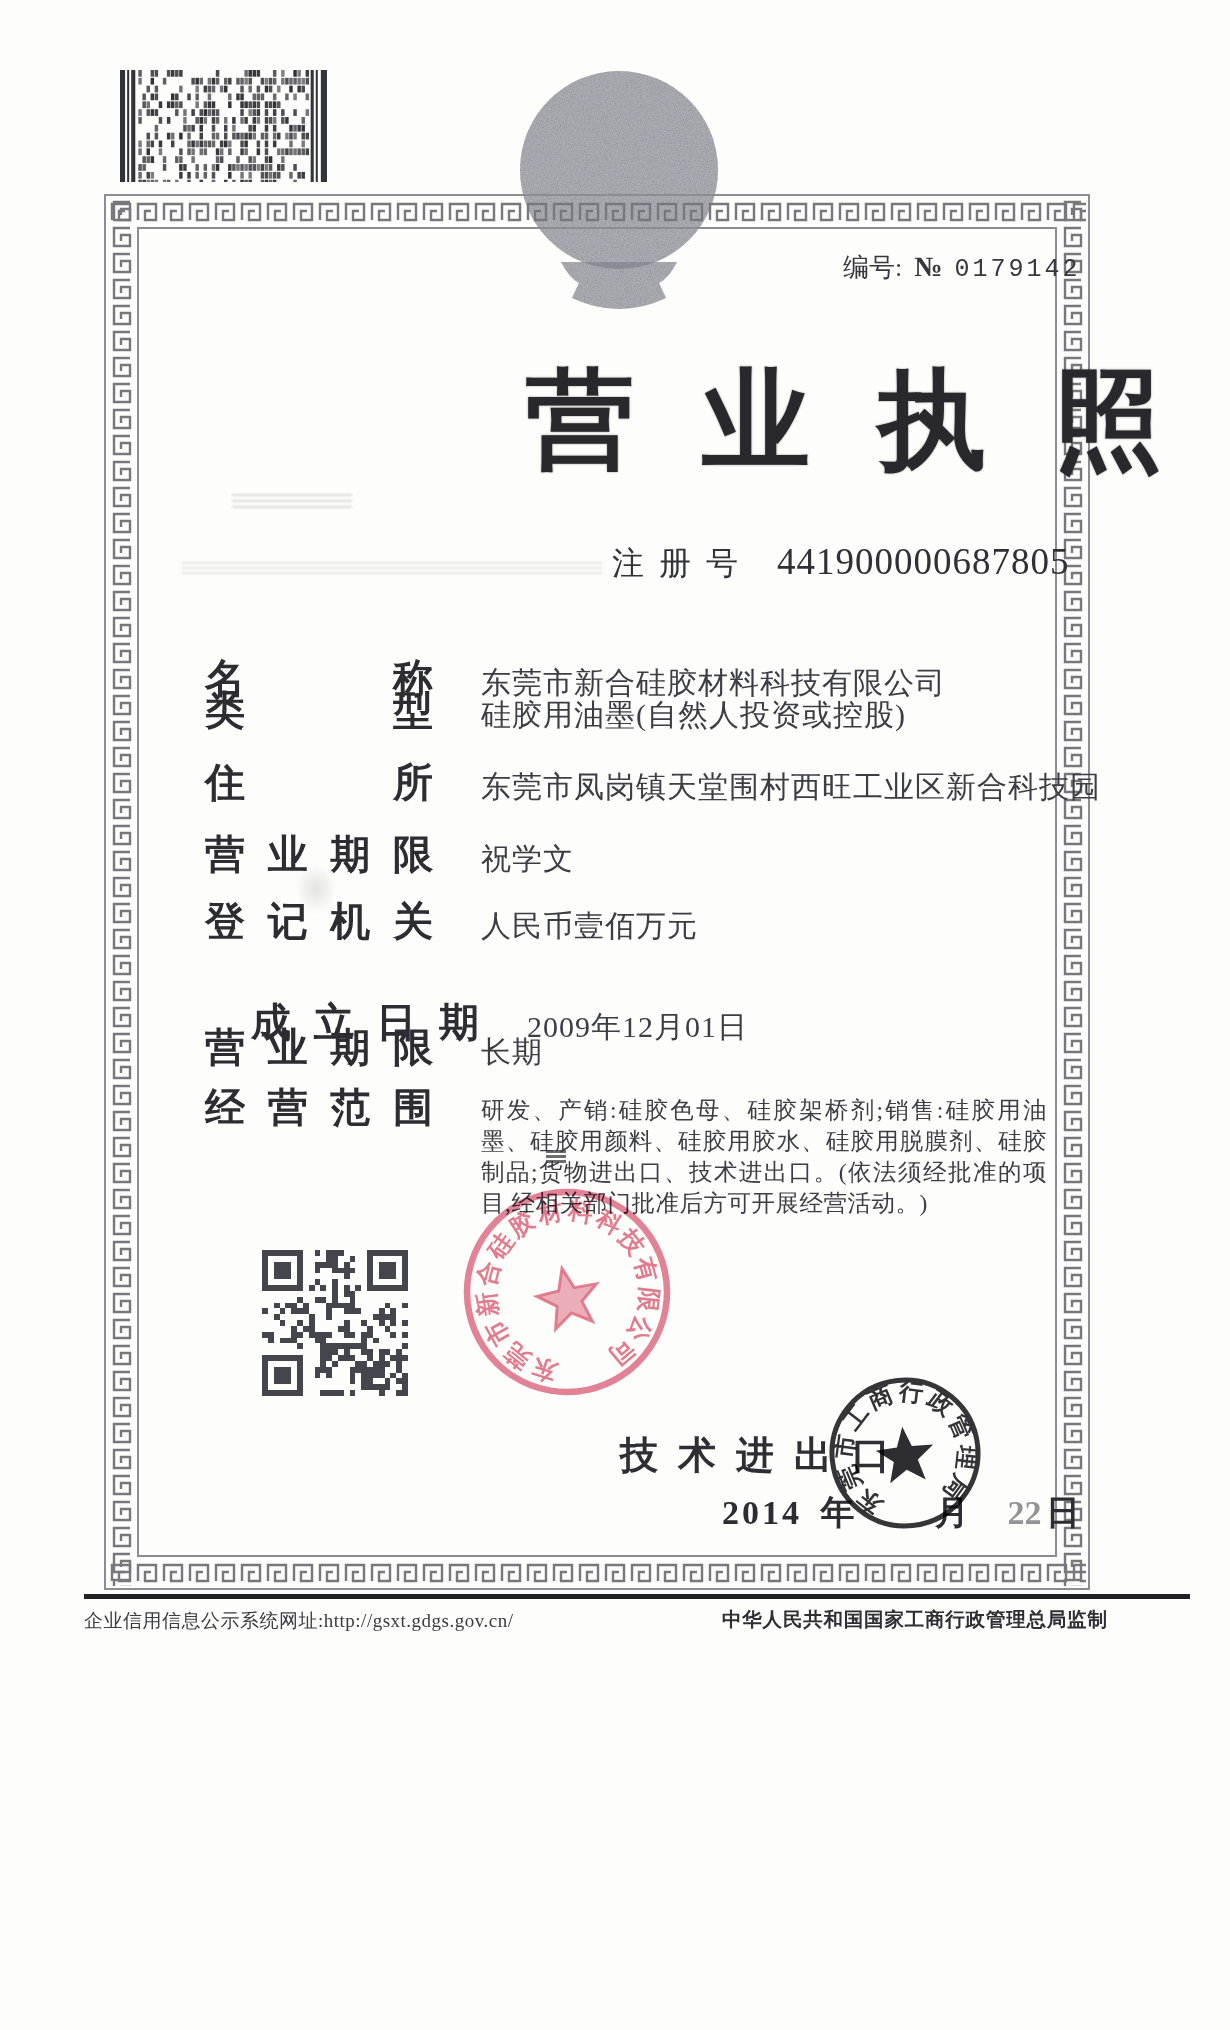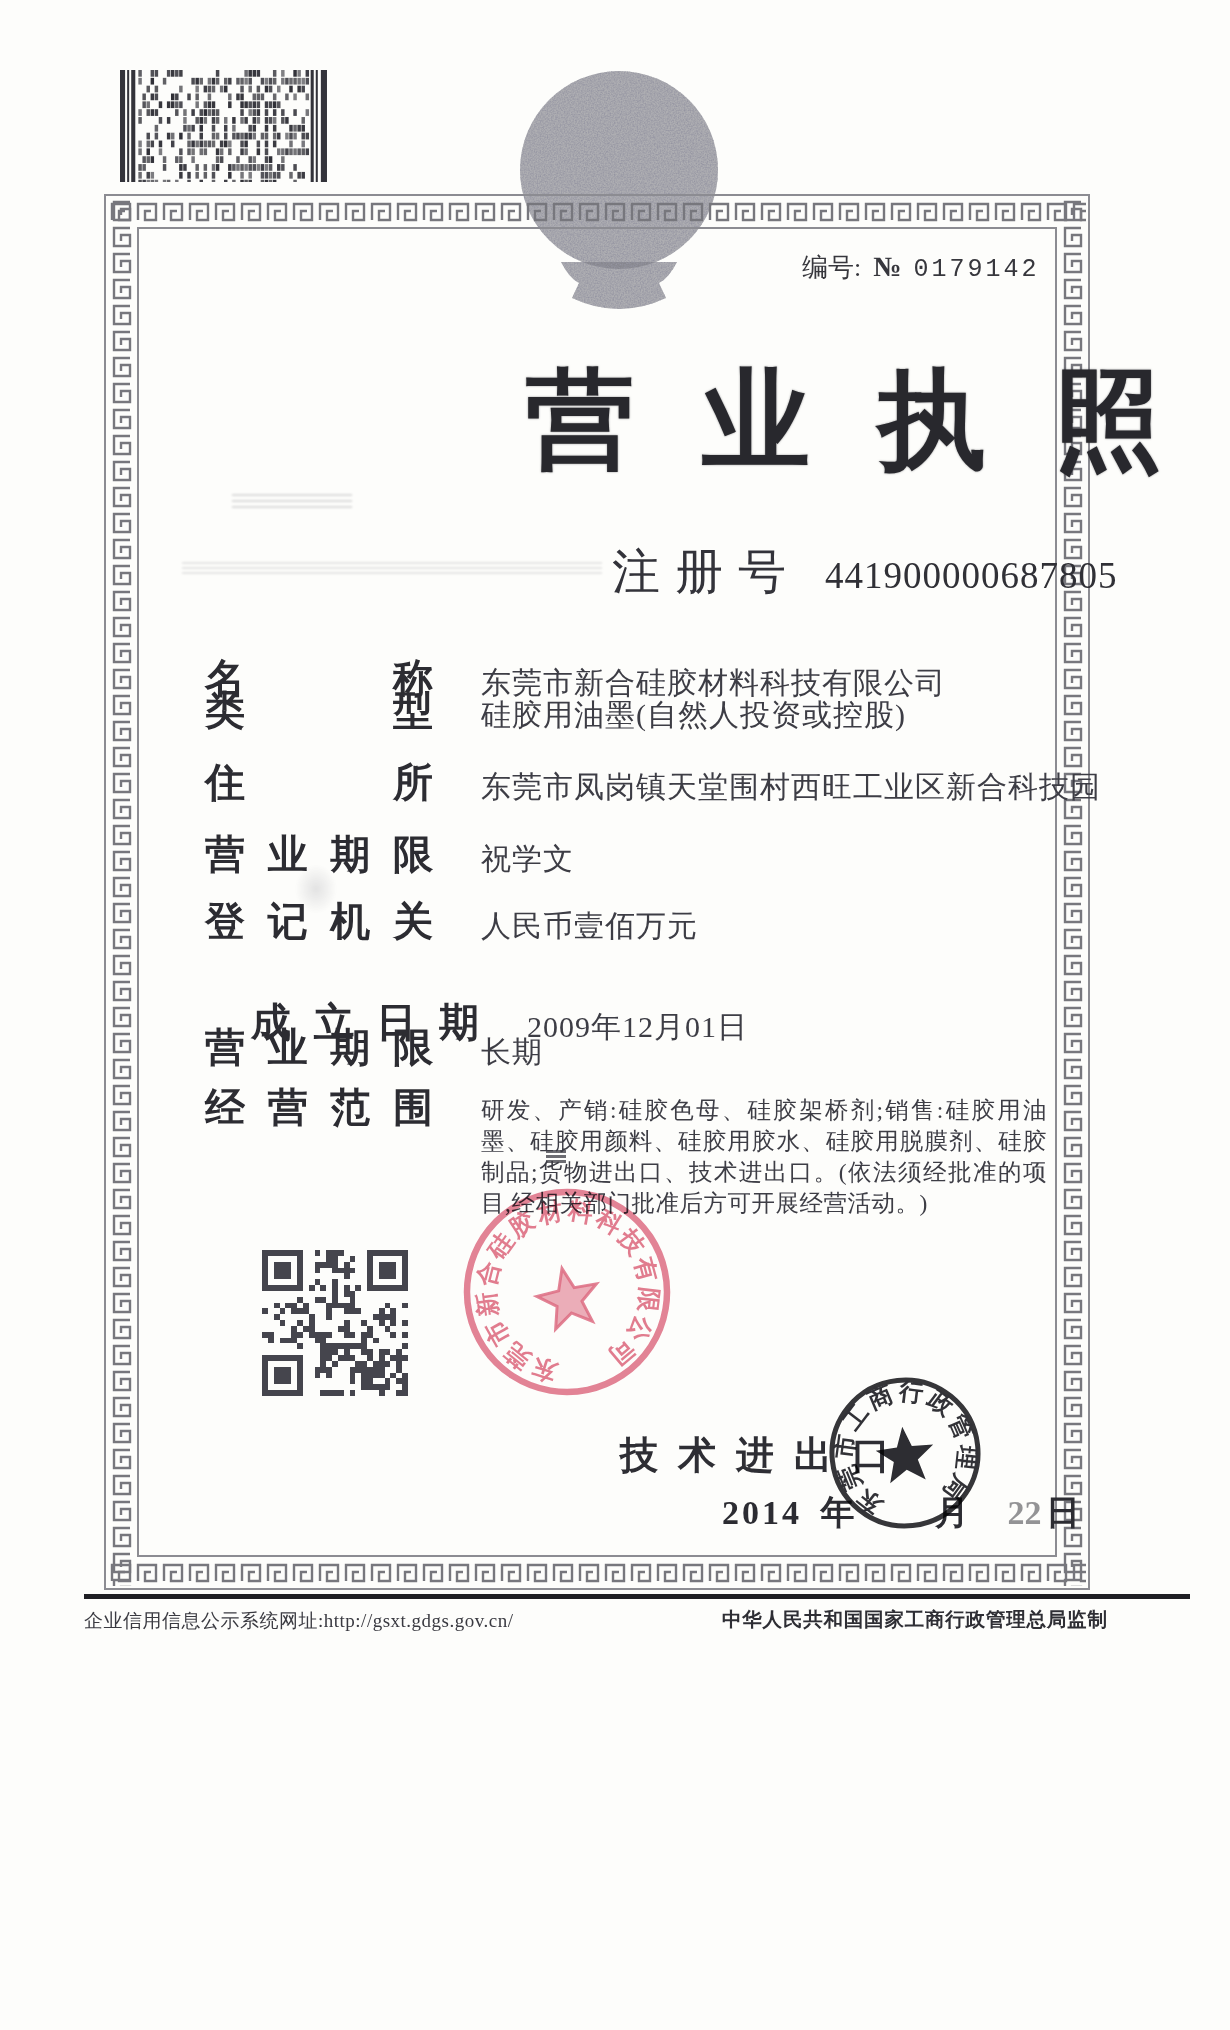--- a/index.html
+++ b/index.html
@@ -16,30 +16,30 @@
   .strip.bottom{left:2px;right:2px;bottom:2px;height:27px;}
   .strip.left{top:2px;bottom:2px;left:2px;width:27px;}
   .strip.right{top:2px;bottom:2px;right:2px;width:27px;}
 
   
   #barcode{position:absolute;left:120px;top:70px;width:208px;height:112px;}
   #emblem{position:absolute;left:503px;top:66px;width:232px;height:252px;}
   #qrcode{position:absolute;left:262px;top:1250px;width:146px;height:146px;}
 
   
-  .serial{position:absolute;left:802px;top:250px;display:flex;align-items:baseline;gap:12px;
+  .serial{position:absolute;left:843px;top:250px;display:flex;align-items:baseline;gap:12px;
           font-size:26px;color:#37373d;}
   .serial .no-symbol{font-weight:700;font-size:28px;}
   .serial .no-digits{letter-spacing:3px;font-family:"Liberation Mono", monospace;font-size:25px;}
   .license-title{position:absolute;left:0;top:348px;width:1230px;text-align:right;
           padding-left:80px;box-sizing:border-box;
           font-family:"Liberation Sans", sans-serif;font-weight:700;font-size:108px;
           letter-spacing:68px;color:#28282d;text-shadow:0 0 2px rgba(40,40,45,.55);}
   .regline{position:absolute;left:612px;top:540px;display:flex;align-items:baseline;gap:24px;}
-  .regline .reg-label{font-size:48px;letter-spacing:15px;color:#33333a;}
+  .regline .reg-label{font-size:32px;letter-spacing:15px;color:#33333a;}
   .regline .reg-number{font-size:37px;letter-spacing:1px;color:#303036;}
 
   
   .row{position:absolute;left:205px;right:110px;}
   .row .lbl{display:inline-block;width:228px;font-size:40px;font-weight:600;color:#2c2c32;
             text-align:justify;text-align-last:justify;vertical-align:top;line-height:1.15;}
   .row .val{display:inline-block;margin-left:48px;font-size:30px;color:#3d3d45;vertical-align:top;
             padding-top:7px;letter-spacing:1px;}
   .r0{top:616px;margin-top:40px;} .r1{top:688px;} .r2{top:760px;} .r3{top:832px;}
   .r4{top:899px;} .r5{top:1000px;margin-left:46px;} .r6{top:1025px;} .r7{top:1085px;}

